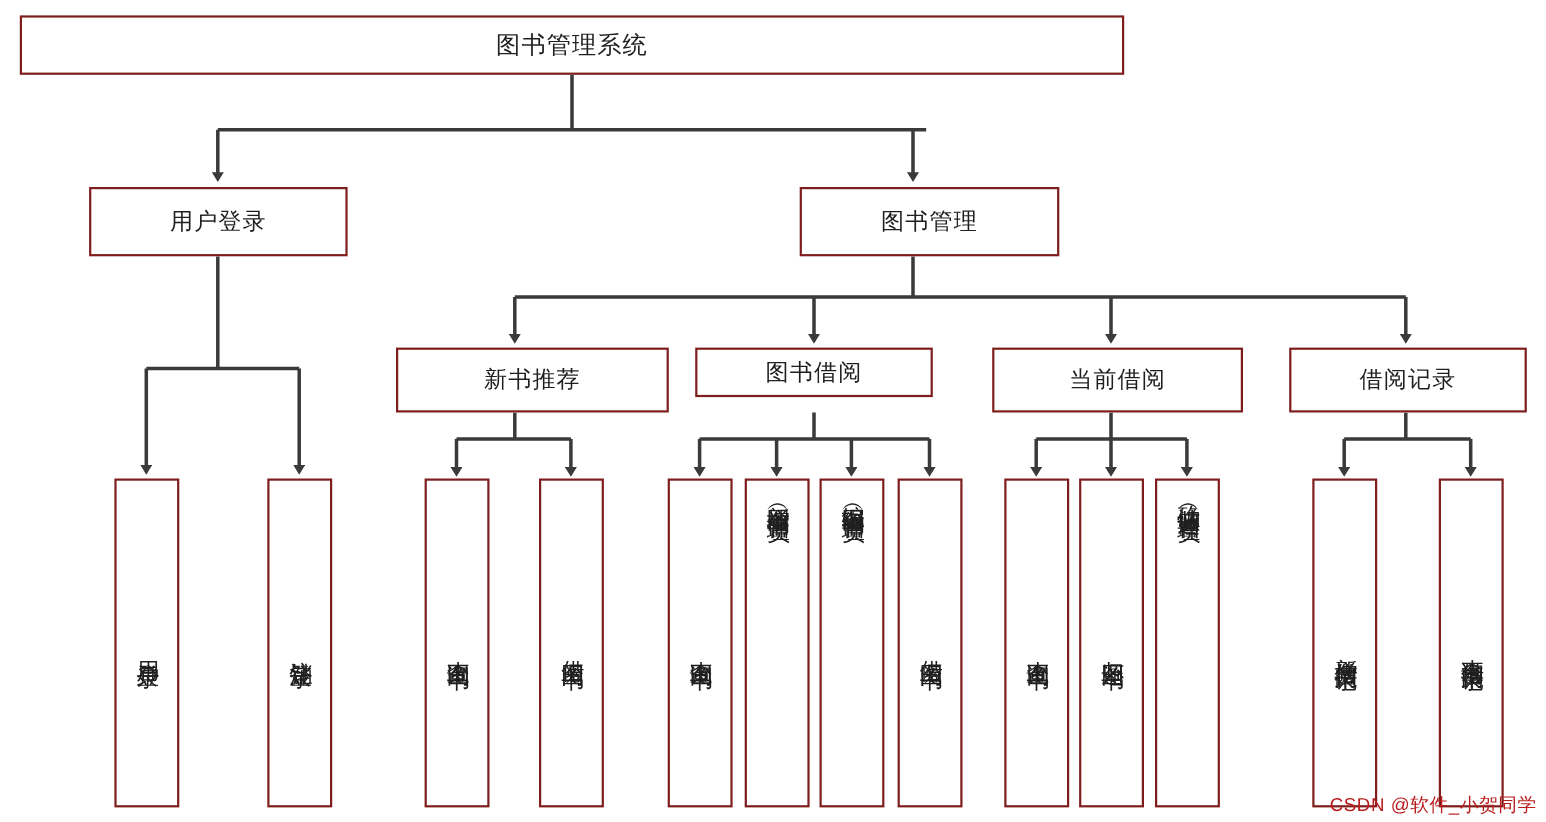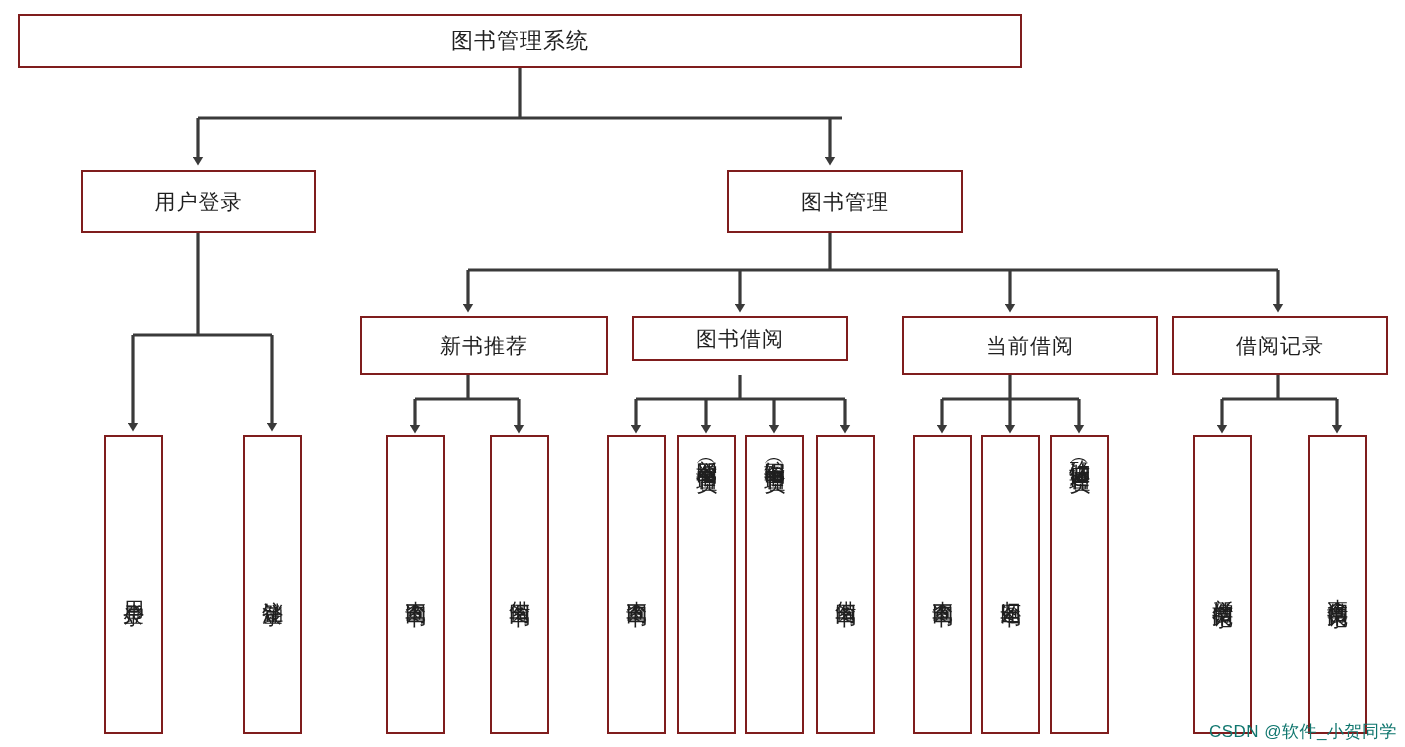--- a/index.html
+++ b/index.html
@@ -58,21 +58,21 @@
   }
   .node.vert .vtext {
     display: block;
     white-space: nowrap;
   }
   .watermark {
     position: absolute;
     right: 8px;
     bottom: 4px;
     font-size: 17px;
-    color: #0f766e;
+    color: #b91c1c;
     letter-spacing: 0.5px;
     white-space: nowrap;
   }
 </style>
 </head>
 <body>
 
 <div id="canvas">
 
   <svg id="edges" viewBox="0 0 1405 747">
@@ -135,21 +135,21 @@
   <div class="node horiz" style="left:711px; top:170px; width:236px; height:63px;margin-left:16px;">
     <span>图书管理</span>
   </div>
 
   <div class="node horiz" style="left:360px; top:316px; width:248px; height:59px;">
     <span>新书推荐</span>
   </div>
   <div class="node horiz" style="left:632px; top:316px; width:216px; height:45px;">
     <span>图书借阅</span>
   </div>
-  <div class="node horiz" style="left:902px; top:316px; width:256px; height:59px;">
+  <div class="node horiz" style="left:902px; top:316px; width:228px; height:59px;">
     <span>当前借阅</span>
   </div>
   <div class="node horiz" style="left:1172px; top:316px; width:216px; height:59px;">
     <span>借阅记录</span>
   </div>
 
   <div class="node vert mid" style="left:104px; top:435px; width:59px; height:299px;">
     <span class="vtext">用户登录</span>
   </div>
   <div class="node vert mid" style="left:243px; top:435px; width:59px; height:299px;">

